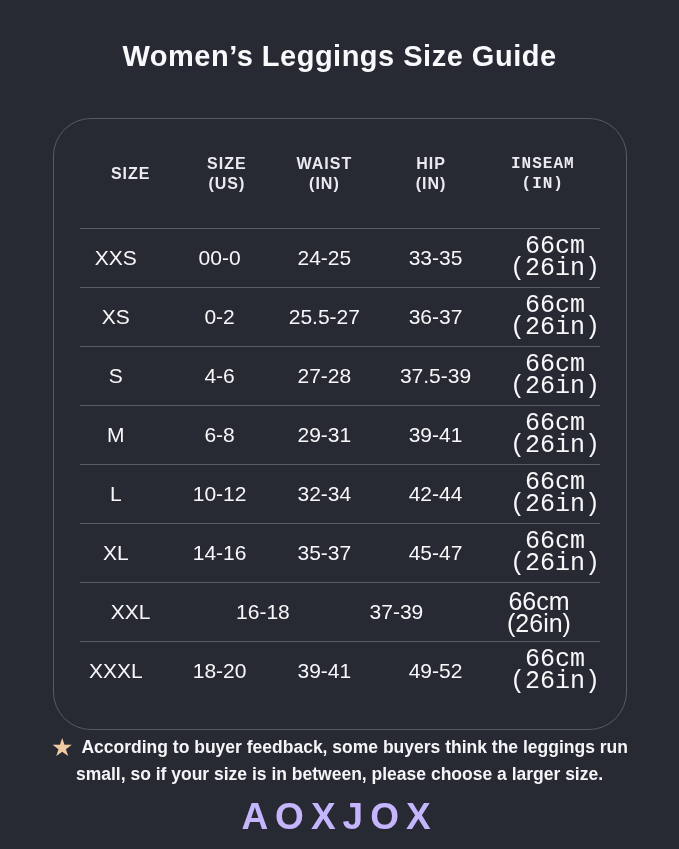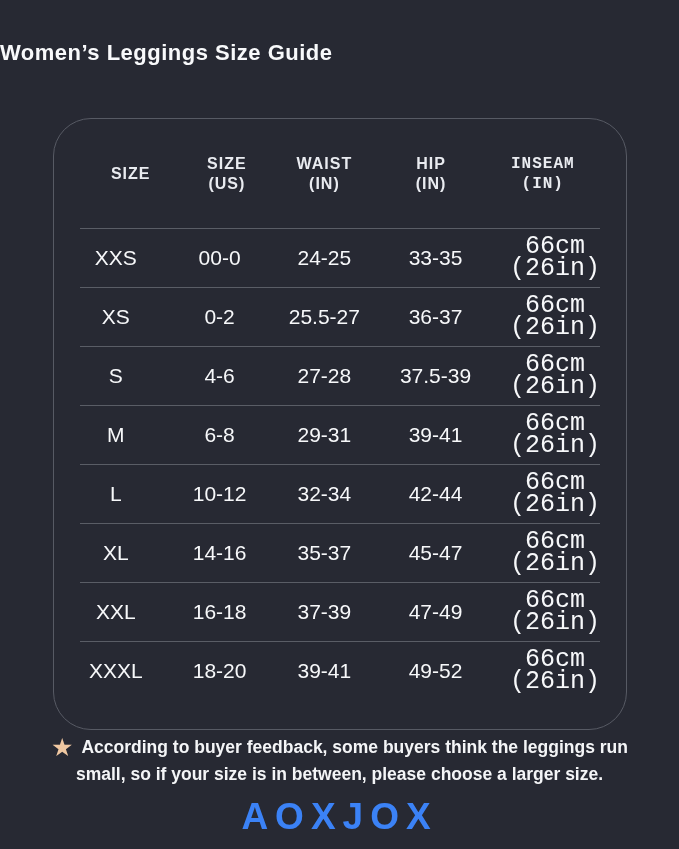--- a/index.html
+++ b/index.html
@@ -12,23 +12,23 @@
     background: #272933;
     font-family: "Liberation Sans", sans-serif;
     position: relative;
     overflow: hidden;
   }
   .title {
     position: absolute;
     top: 40px;
     left: 0;
     width: 100%;
-    text-align: left;
+    text-align: center;
     color: #f8f9fb;
-    font-size: 22px;
+    font-size: 29px;
     font-weight: bold;
     letter-spacing: 0.5px;
     margin: 0;
   }
   .panel {
     position: absolute;
     left: 53px;
     top: 118px;
     width: 574px;
     height: 612px;
@@ -92,21 +92,21 @@
     vertical-align: -3px;
     margin-right: 8px;
     font-weight: normal;
   }
   .brand {
     position: absolute;
     top: 796px;
     left: 0;
     width: 100%;
     text-align: center;
-    color: #3b82f6;
+    color: #c4b5fd;
     font-size: 37px;
     font-weight: bold;
     letter-spacing: 7px;
   }
 </style>
 </head>
 <body>
 
 <div class="page">
 
@@ -204,21 +204,20 @@
     <div class="cell inseam-cell">
       <div>66cm</div>
       <div>(26in)</div>
     </div>
   </div>
 <div class="divider"></div>
   <div class="trow">
     <div class="cell">XXL</div>
     <div class="cell">16-18</div>
     <div class="cell">37-39</div>
-    <div class="cell">47-49</div>
     <div class="cell inseam-cell">
       <div>66cm</div>
       <div>(26in)</div>
     </div>
   </div>
 <div class="divider"></div>
   <div class="trow">
     <div class="cell">XXXL</div>
     <div class="cell">18-20</div>
     <div class="cell">39-41</div>

